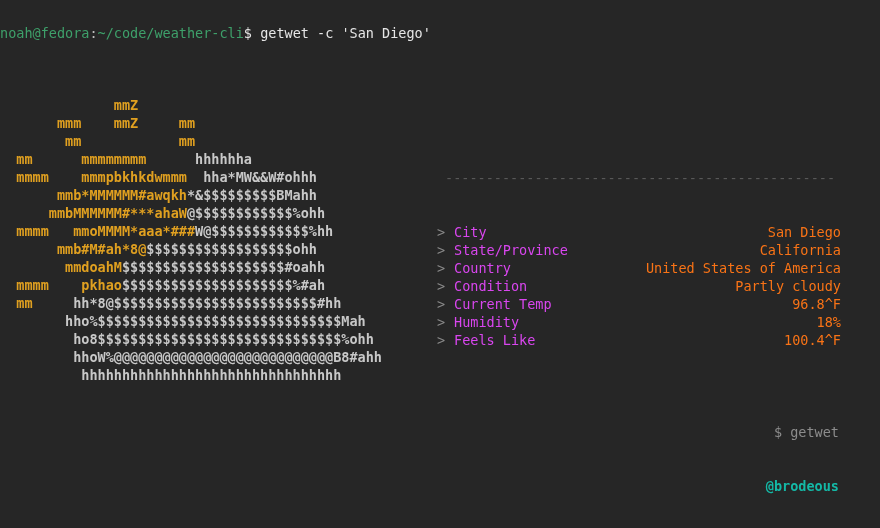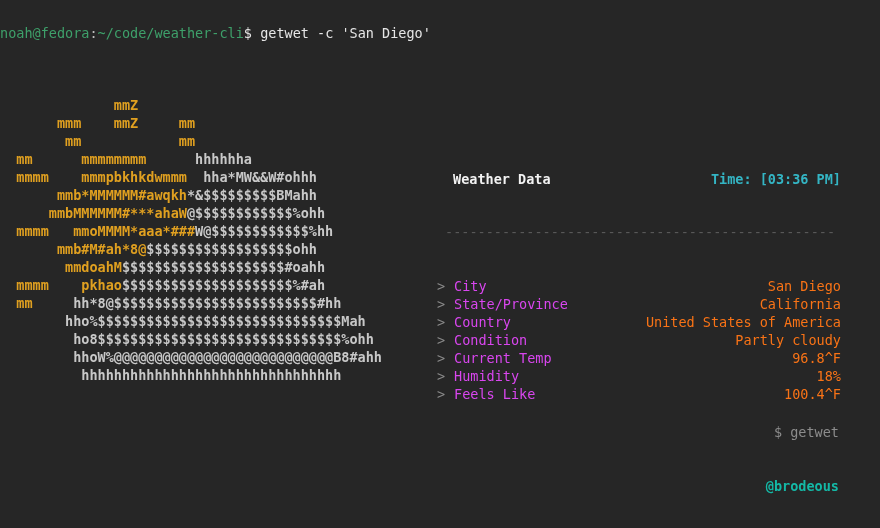--- a/index.html
+++ b/index.html
@@ -130,24 +130,20 @@
 </head>
 <body>
 
 <div id="terminal">
 
   <div class="prompt-line"><span class="seg-user">noah@fedora</span><span class="seg-colon">:</span><span class="seg-path">~/code/weather-cli</span><span class="seg-dollar">$ </span><span class="seg-cmd">getwet -c 'San Diego'</span></div>
 
   <div id="art"><span class="ln"><span style="color: rgb(224, 160, 32);">              mmZ</span></span><span class="ln"><span style="color: rgb(224, 160, 32);">       mmm    mmZ     mm</span></span><span class="ln"><span style="color: rgb(224, 160, 32);">        mm            mm</span></span><span class="ln"><span style="color: rgb(224, 160, 32);">  mm      mmmmmmmm</span><span style="color: rgb(200, 200, 200);">      hhhhhha</span></span><span class="ln"><span style="color: rgb(224, 160, 32);">  mmmm    mmmpbkhkdwmmm</span><span style="color: rgb(200, 200, 200);">  hha*MW&amp;&amp;W#ohhh</span></span><span class="ln"><span style="color: rgb(224, 160, 32);">       mmb*MMMMMM#awqkh</span><span style="color: rgb(200, 200, 200);">*&amp;$$$$$$$$$BMahh</span></span><span class="ln"><span style="color: rgb(224, 160, 32);">      mmbMMMMMM#***ahaW</span><span style="color: rgb(200, 200, 200);">@$$$$$$$$$$$$%ohh</span></span><span class="ln"><span style="color: rgb(224, 160, 32);">  mmmm   mmoMMMM*aaa*###</span><span style="color: rgb(200, 200, 200);">W@$$$$$$$$$$$$%hh</span></span><span class="ln"><span style="color: rgb(224, 160, 32);">       mmb#M#ah*8@</span><span style="color: rgb(200, 200, 200);">$$$$$$$$$$$$$$$$$$ohh</span></span><span class="ln"><span style="color: rgb(224, 160, 32);">        mmdoahM</span><span style="color: rgb(200, 200, 200);">$$$$$$$$$$$$$$$$$$$$#oahh</span></span><span class="ln"><span style="color: rgb(224, 160, 32);">  mmmm    pkhao</span><span style="color: rgb(200, 200, 200);">$$$$$$$$$$$$$$$$$$$$$%#ah</span></span><span class="ln"><span style="color: rgb(224, 160, 32);">  mm</span><span style="color: rgb(200, 200, 200);">     hh*8@$$$$$$$$$$$$$$$$$$$$$$$$$#hh</span></span><span class="ln"><span style="color: rgb(200, 200, 200);">        hho%$$$$$$$$$$$$$$$$$$$$$$$$$$$$$$Mah</span></span><span class="ln"><span style="color: rgb(200, 200, 200);">         ho8$$$$$$$$$$$$$$$$$$$$$$$$$$$$$$%ohh</span></span><span class="ln"><span style="color: rgb(200, 200, 200);">         hhoW%@@@@@@@@@@@@@@@@@@@@@@@@@@@B8#ahh</span></span><span class="ln"><span style="color: rgb(200, 200, 200);">          hhhhhhhhhhhhhhhhhhhhhhhhhhhhhhhh</span></span></div>
 
   <div id="panel">
-    <div class="panel-head">
-      <span class="panel-title">Weather Data</span>
-      <span class="panel-time"><span>Time:</span> <span>[03:36 PM]</span></span>
-    </div>
     <div class="panel-divider"><span class="dashes">------------------------------------------------</span></div>
     <div class="rows" id="panel-rows"><div class="row"><span class="row-marker">&gt;</span><span class="row-label">City</span><span class="row-value">San Diego</span></div><div class="row"><span class="row-marker">&gt;</span><span class="row-label">State/Province</span><span class="row-value">California</span></div><div class="row"><span class="row-marker">&gt;</span><span class="row-label">Country</span><span class="row-value">United States of America</span></div><div class="row"><span class="row-marker">&gt;</span><span class="row-label">Condition</span><span class="row-value">Partly cloudy</span></div><div class="row"><span class="row-marker">&gt;</span><span class="row-label">Current Temp</span><span class="row-value">96.8^F</span></div><div class="row"><span class="row-marker">&gt;</span><span class="row-label">Humidity</span><span class="row-value">18%</span></div><div class="row"><span class="row-marker">&gt;</span><span class="row-label">Feels Like</span><span class="row-value">100.4^F</span></div></div>
   </div>
 
   <div id="footer">
     <div class="f-line f-cmd">$ getwet</div>
     <div class="f-line f-handle">@brodeous</div>
     
   </div>
 

